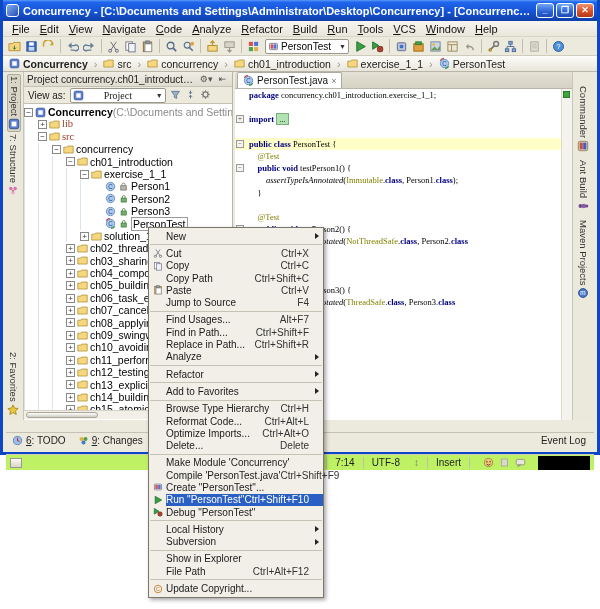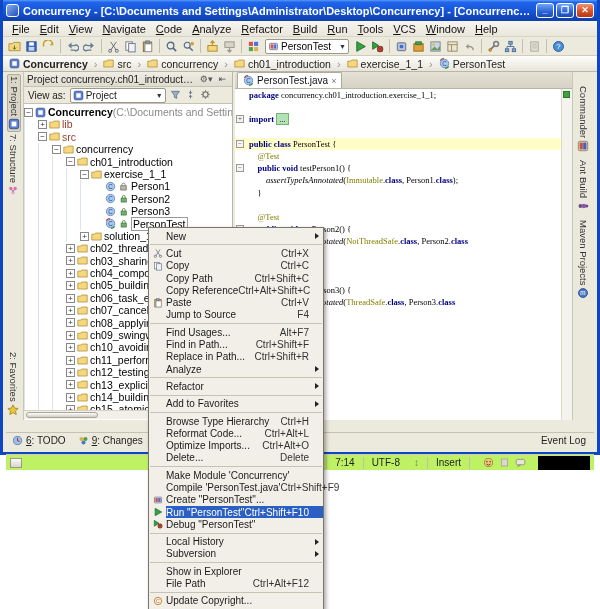--- a/index.html
+++ b/index.html
@@ -57,21 +57,21 @@
     font-size:10px;color:#222;padding:0 4px;gap:4px;}
   .viewas .combo{flex:0 0 96px;margin:0;}
   .tree{position:absolute;left:0;top:32px;right:0;bottom:10px;overflow:hidden;background:#fff;padding-top:2px;}
   .trow{height:12.4px;line-height:12.4px;display:flex;align-items:center;font-size:10.5px;color:#000;white-space:nowrap;}
   .ind{flex:0 0 14px;height:100%;border-left:1px solid #D9E4EF;}
   .tg{flex:0 0 9px;height:9px;border:1px solid #888;background:#fff;font-size:8px;line-height:7px;text-align:center;
     color:#333;margin-right:2px;}
   .tg-none{flex:0 0 11px;}
   .trow .ic{margin-right:2px;display:inline-flex;}
   .trow .ic svg{width:11px;height:11px;}
-  .t-red{color:#9C3A28;}
+  .t-red{color:#9C3A28;font-family:Liberation Serif, serif;}
   .t-bold{font-weight:bold;}
   .t-suffix{color:#8A8A8A;}
   .t-sel{border:1px solid #9A9A9A;background:#fff;padding:0 1px;}
   .hscroll{position:absolute;left:0;bottom:1px;right:0;height:9px;background:#F1EFE8;border-top:1px solid #D5D1C4;}
   .hthumb{position:absolute;left:2px;top:1px;width:72px;height:6px;background:linear-gradient(#FDFDFD,#CFCCC0);
     border:1px solid #A9A598;border-radius:3px;}
   
   .editor{position:absolute;left:229px;top:0;right:22px;height:348px;background:#fff;}
   .tabbar{height:17px;background:linear-gradient(#E4E1D6,#D6D2C4);border-bottom:1px solid #B9B5A8;display:flex;align-items:flex-end;padding-left:2px;}
   .etab{height:16px;background:#fff;border:1px solid #AEAA9C;border-bottom:none;border-radius:2px 2px 0 0;
@@ -432,21 +432,21 @@
       </div>
       <div class="viewas">
         <span>View as:</span>
         <span class="combo">
           <span class="ic">
               <svg xmlns="http://www.w3.org/2000/svg" viewBox="0 0 14 14">
                 <rect x="1.5" y="1.5" width="11" height="11" rx="2" fill="#5E7FD0" stroke="#2E4F90"></rect>
                 <rect x="4.2" y="4.2" width="5.6" height="5.6" fill="#fff"></rect>
               </svg>
             </span>
-          <span style="margin-left:2px;">Project</span>
+          <span style="margin-left:20px;font-family:Liberation Serif, serif;">Project</span>
           <span class="car">▼</span>
         </span>
         <span class="hic"><svg xmlns="http://www.w3.org/2000/svg" viewBox="0 0 14 14" style="width: 11px; height: 11px;">
               <path d="M2 3h10L8.5 8v4l-3-1.5V8z" fill="#9AB0C8" stroke="#5A7088"></path>
             </svg></span>
         <span class="hic"><svg xmlns="http://www.w3.org/2000/svg" viewBox="0 0 14 14" style="width: 11px; height: 11px;">
               <path d="M7 2v4M5 4l2 2 2-2M7 12V8M5 10l2-2 2 2" fill="none" stroke="#5A7088" stroke-width="1.2"></path>
             </svg></span>
         <span class="hic"><svg xmlns="http://www.w3.org/2000/svg" viewBox="0 0 14 14" style="width: 11px; height: 11px;">
               <circle cx="7" cy="7" r="3.2" fill="none" stroke="#7A7A7A" stroke-width="1.6"></circle>
@@ -954,25 +954,20 @@
       </span>
       <span class="lbl">Copy</span>
       <span class="sc">Ctrl+C</span>
     </div>
     <div class="mi">
       <span class="mic"></span>
       <span class="lbl">Copy Path</span>
       <span class="sc">Ctrl+Shift+C</span>
     </div>
     <div class="mi">
-      <span class="mic"></span>
-      <span class="lbl">Copy Reference</span>
-      <span class="sc">Ctrl+Alt+Shift+C</span>
-    </div>
-    <div class="mi">
       <span class="mic">
         <svg xmlns="http://www.w3.org/2000/svg" viewBox="0 0 14 14">
           <rect x="2.5" y="2.2" width="9" height="10.3" fill="#C9A36A" stroke="#8A6A3A"></rect>
           <rect x="4.3" y="4.2" width="7.2" height="8.3" fill="#fff" stroke="#999"></rect>
           <rect x="5" y="1" width="4" height="2.4" fill="#9AA7B0" stroke="#66767F"></rect>
         </svg>
       </span>
       <span class="lbl">Paste</span>
       <span class="sc">Ctrl+V</span>
     </div>

